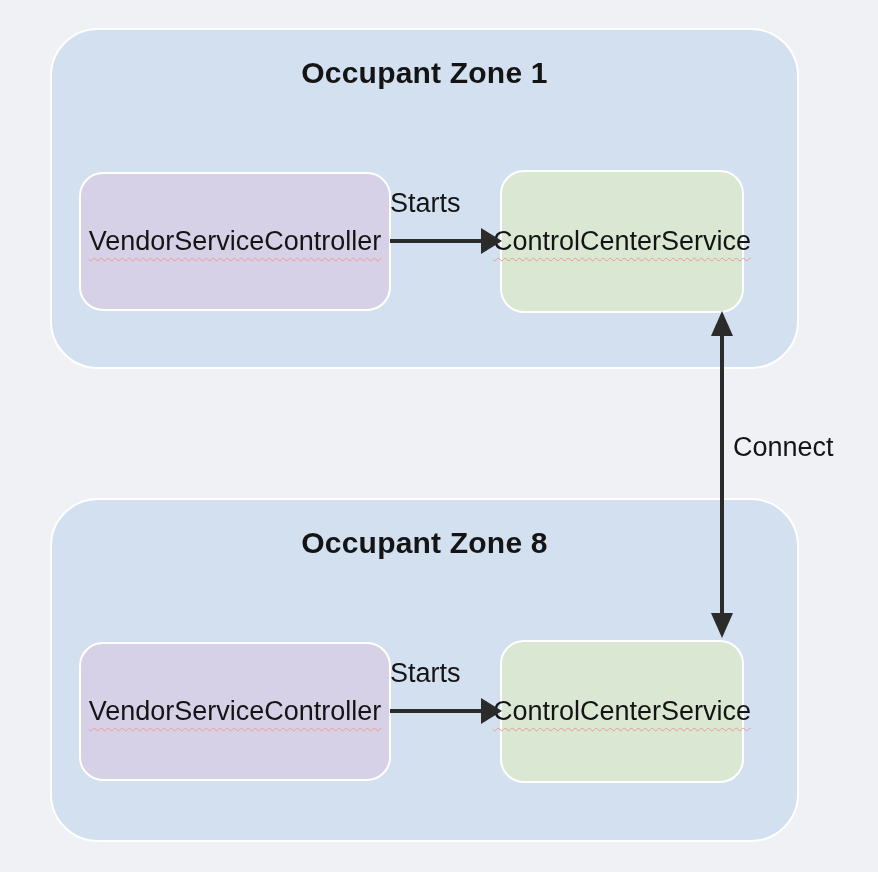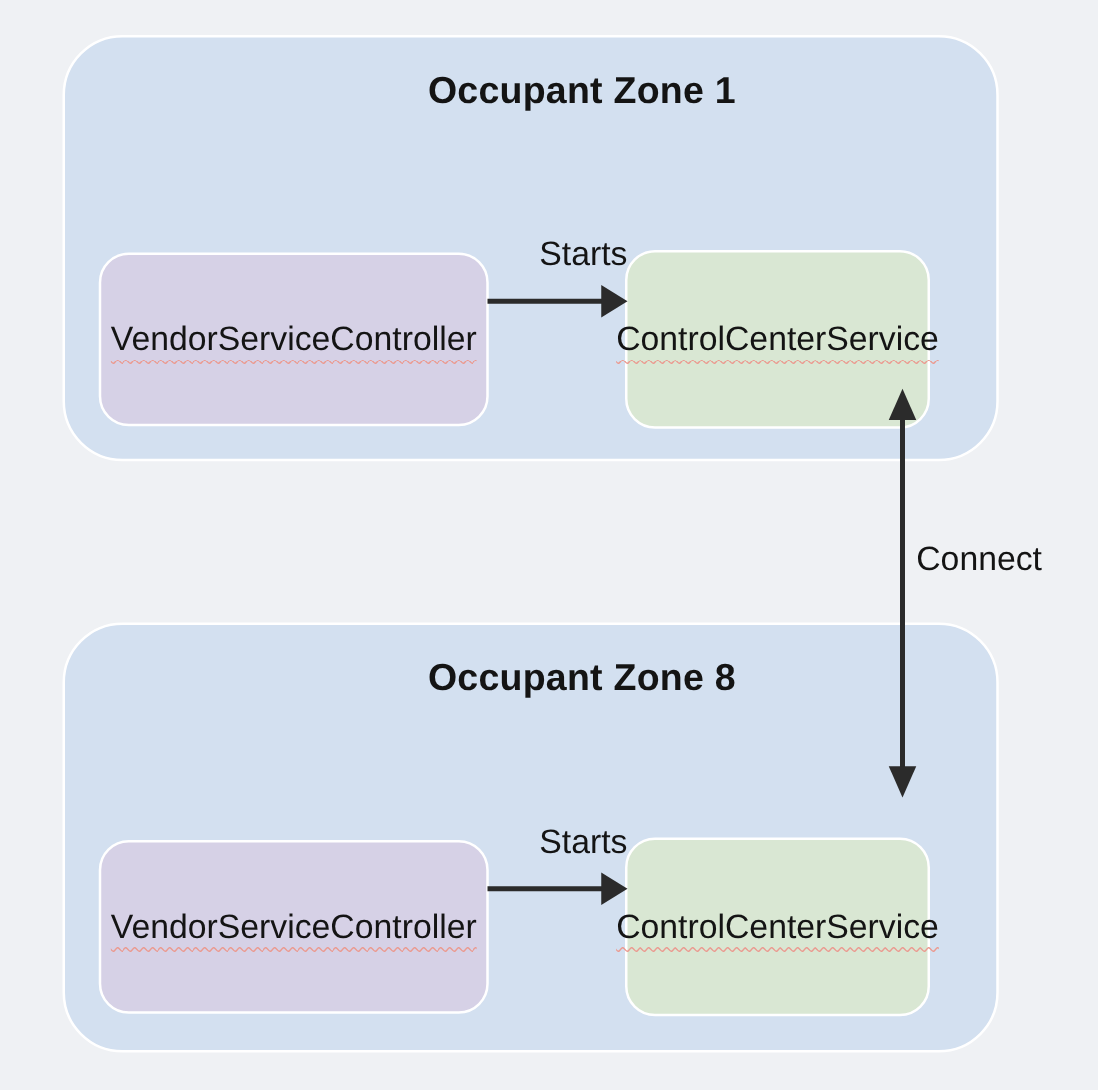--- a/index.html
+++ b/index.html
@@ -30,31 +30,29 @@
     position: absolute;
     top: 26px;
     left: 0;
     width: 100%;
     margin: 0;
     text-align: center;
     font-size: 30px;
     font-weight: 700;
     color: var(--text, #141414);
     letter-spacing: 0.2px;
-    padding-left: 41px;
   }
   .node {
     position: absolute;
     display: flex;
     align-items: center;
     justify-content: center;
     border: 2.5px solid var(--node-border, #ffffff);
     border-radius: 24px;
     box-sizing: border-box;
-    margin-top: 30px;
   }
   .node--vendor {
     left: 27px;
     top: 142px;
     width: 312px;
     height: 139px;
     background: var(--vendor-fill, #d6d1e6);
   }
   .node--control {
     left: 448px;
@@ -76,21 +74,21 @@
   .edge-label {
     position: absolute;
     font-size: 27px;
     color: var(--text, #141414);
     white-space: nowrap;
   }
   .starts-label {
     left: 338px;
     top: 158px;
     width: 112px;
-    text-align: right;
+    text-align: left;
   }
   .starts-line {
     position: absolute;
     left: 338px;
     top: 209px;
     width: 93px;
     height: 4px;
     background: var(--arrow, #2b2b2b);
   }
   .starts-head {

